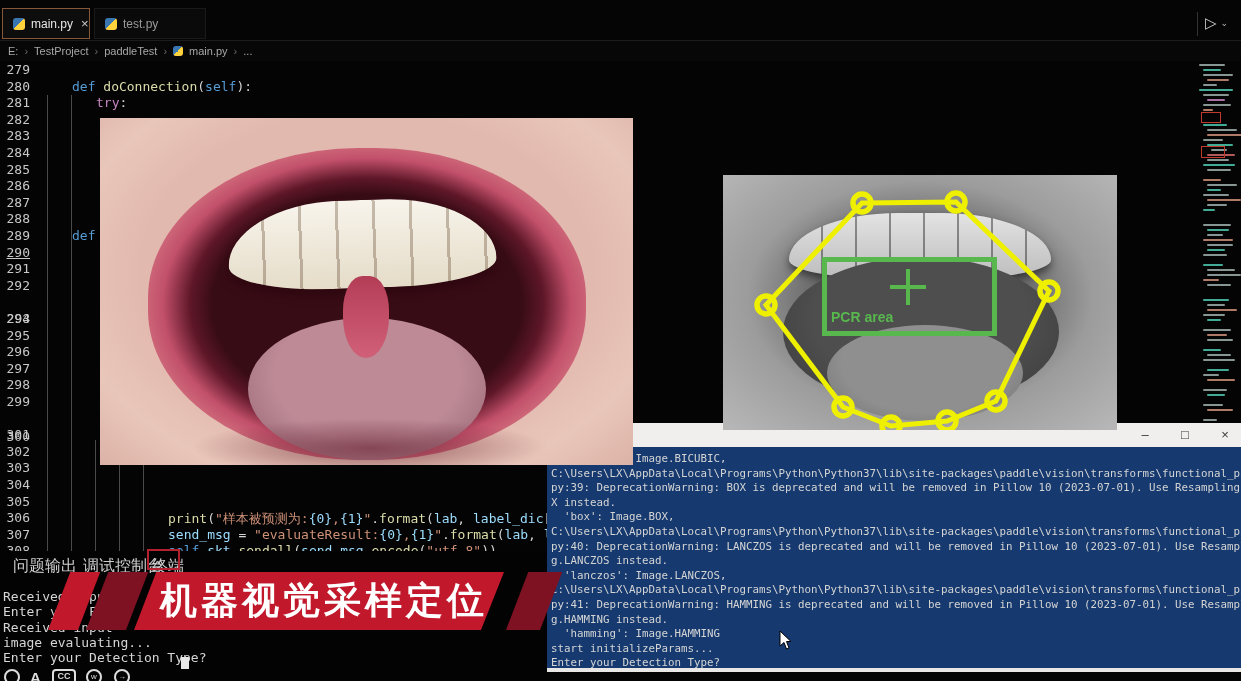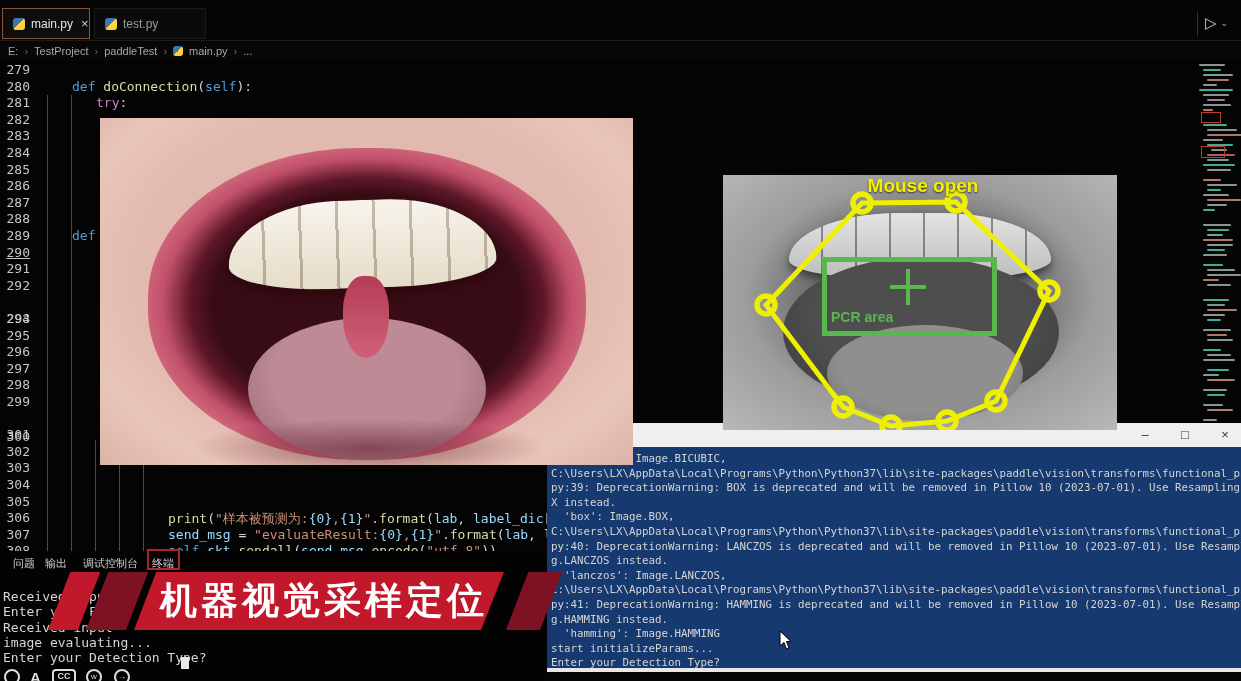--- a/index.html
+++ b/index.html
@@ -75,21 +75,21 @@
      background:radial-gradient(ellipse at 50% 40%, #8f8f8f 0 60%, #6f6f6f 100%);}
   #polysvg{position:absolute;left:0;top:0;}
   #mouseopen{position:absolute;left:110px;top:0px;width:180px;text-align:center;
      color:#f2f200;font-size:19px;font-weight:bold;text-shadow:0 1px 2px rgba(0,0,0,.7);}
   #roirect{position:absolute;left:99px;top:82px;width:165px;height:69px;border:5px solid #58b84e;}
   .crossbar{position:absolute;background:#58b84e;}
   #pcrlabel{position:absolute;left:108px;top:134px;color:#58b84e;font-size:14px;font-weight:bold;}
 
   
   #panel{position:absolute;left:0;top:551px;width:547px;height:130px;background:#030303;}
-  .ptab{position:absolute;top:5px;font-size:11px;color:#cfcfcf;}
+  .ptab{position:absolute;top:5px;font-size:16px;color:#cfcfcf;}
   .termline{position:absolute;left:3px;white-space:pre;color:#d6d6d6;font-size:13px;}
   #blockcursor{position:absolute;left:181px;top:106px;width:8px;height:12px;background:#e8e8e8;}
   #termbox{position:absolute;left:147px;top:549px;width:29px;height:17px;border:2px solid #b3202e;z-index:45;}
 
   
   .stripe{position:absolute;top:572px;height:58px;transform:skewX(-21deg);transform-origin:bottom left;z-index:40;}
   #banner{position:absolute;left:130px;top:572px;width:378px;height:58px;z-index:41;background:#c2182c;
      clip-path:polygon(30px 0,374px 0,351px 100%,7px 100%);
      display:flex;align-items:center;justify-content:center;}
   #bannertext{color:#fff;font-size:37px;font-weight:bold;letter-spacing:4px;padding-left:10px;}
@@ -289,21 +289,20 @@
         <circle cx="326" cy="116" r="9" fill="none" stroke="#eef000" stroke-width="5.5"></circle>
         <circle cx="273" cy="226" r="9" fill="none" stroke="#eef000" stroke-width="5.5"></circle>
         <circle cx="224" cy="246" r="9" fill="none" stroke="#eef000" stroke-width="5.5"></circle>
         <circle cx="168" cy="251" r="9" fill="none" stroke="#eef000" stroke-width="5.5"></circle>
         <circle cx="120" cy="232" r="9" fill="none" stroke="#eef000" stroke-width="5.5"></circle>
         <circle cx="43" cy="130" r="9" fill="none" stroke="#eef000" stroke-width="5.5"></circle>
       </svg>
     <div id="roirect"></div>
     <div class="crossbar" style="left:167px;top:110px;width:36px;height:4px;"></div>
     <div class="crossbar" style="left:183px;top:94px;width:4px;height:36px;"></div>
-    <div id="mouseopen">Mouse open</div>
     <div id="pcrlabel">PCR area</div>
   </div>
 
   <div id="panel" class="mono">
       <div class="ptab" style="left: 13px;">问题</div>
       <div class="ptab" style="left: 45px;">输出</div>
       <div class="ptab" style="left: 83px;">调试控制台</div>
       <div class="ptab" style="left: 152px;">终端</div>
       <div class="termline" style="top: 38px;">Received input is</div>
       <div class="termline" style="top: 53.3px;">Enter your FileN</div>

